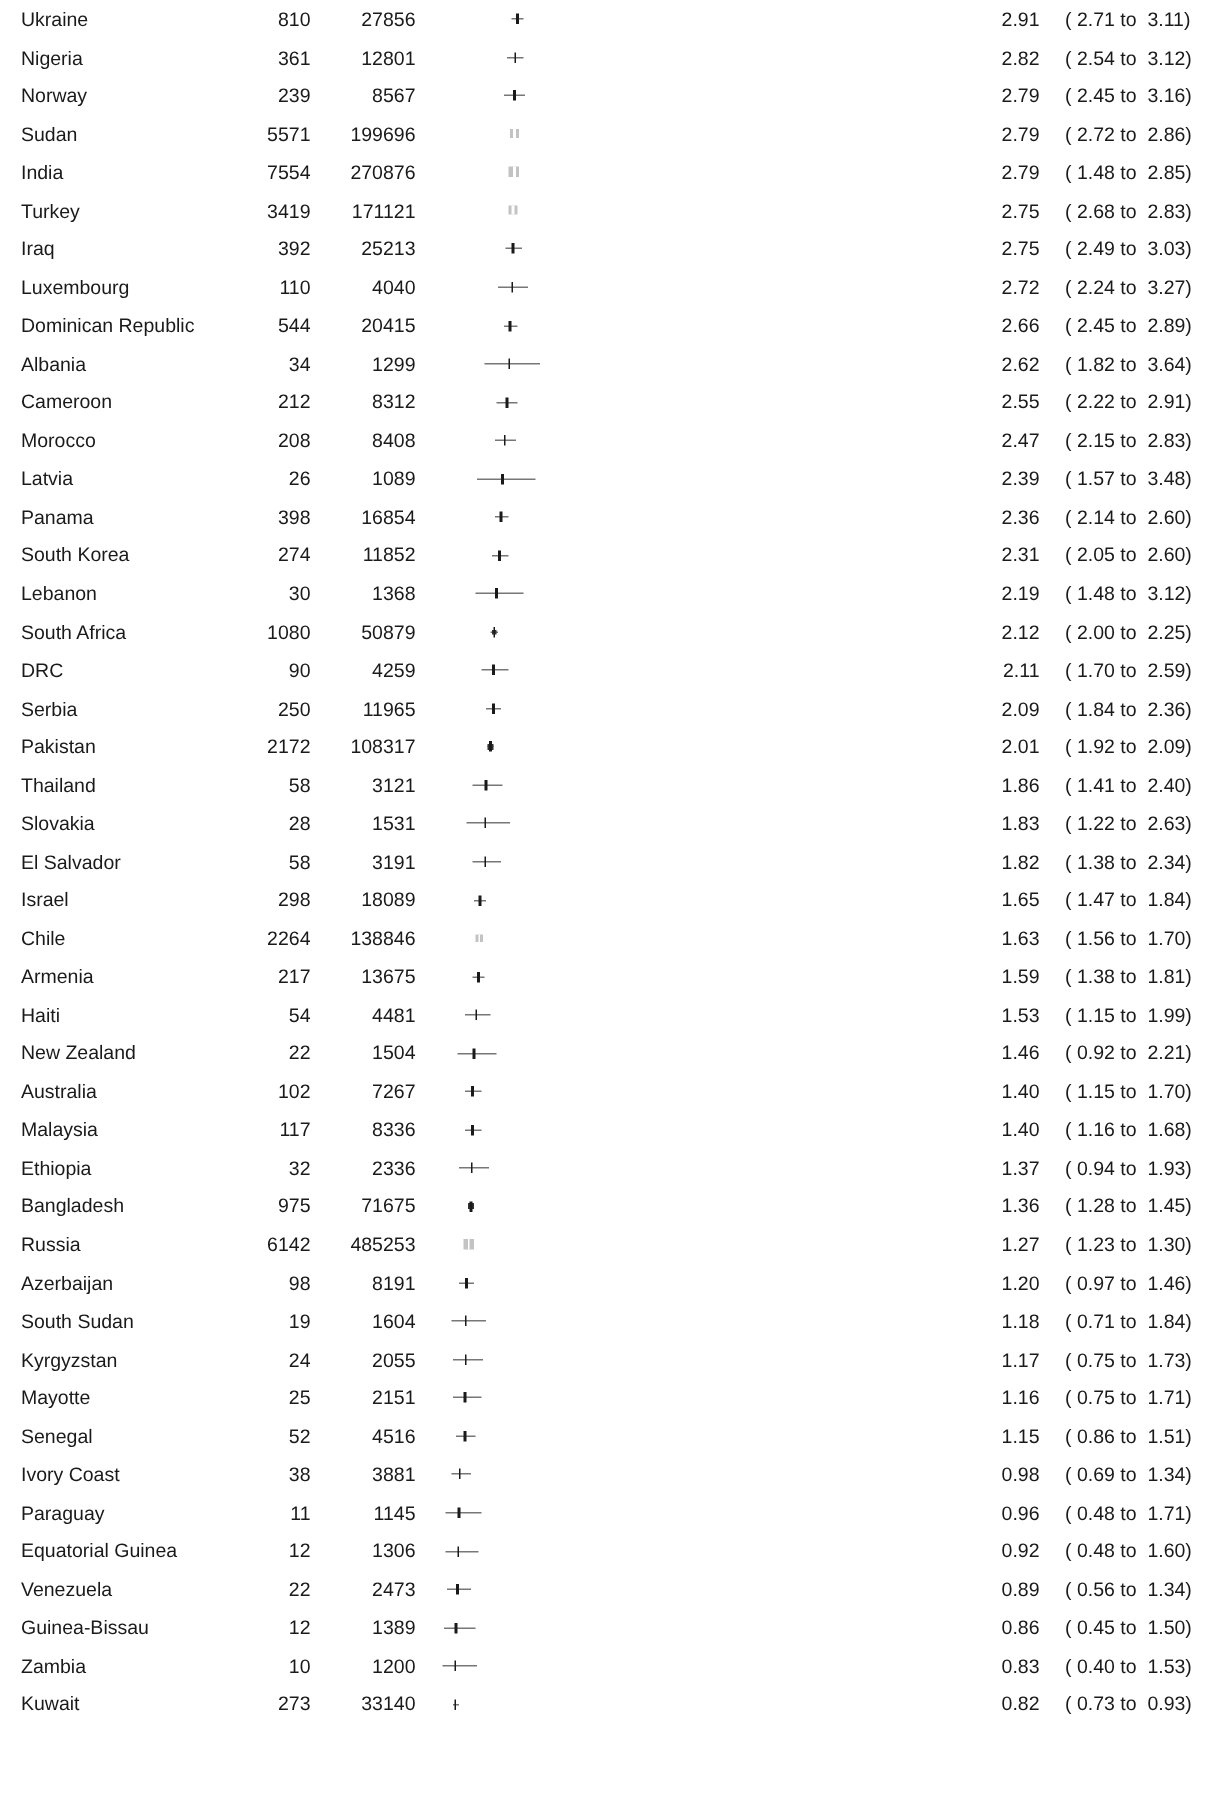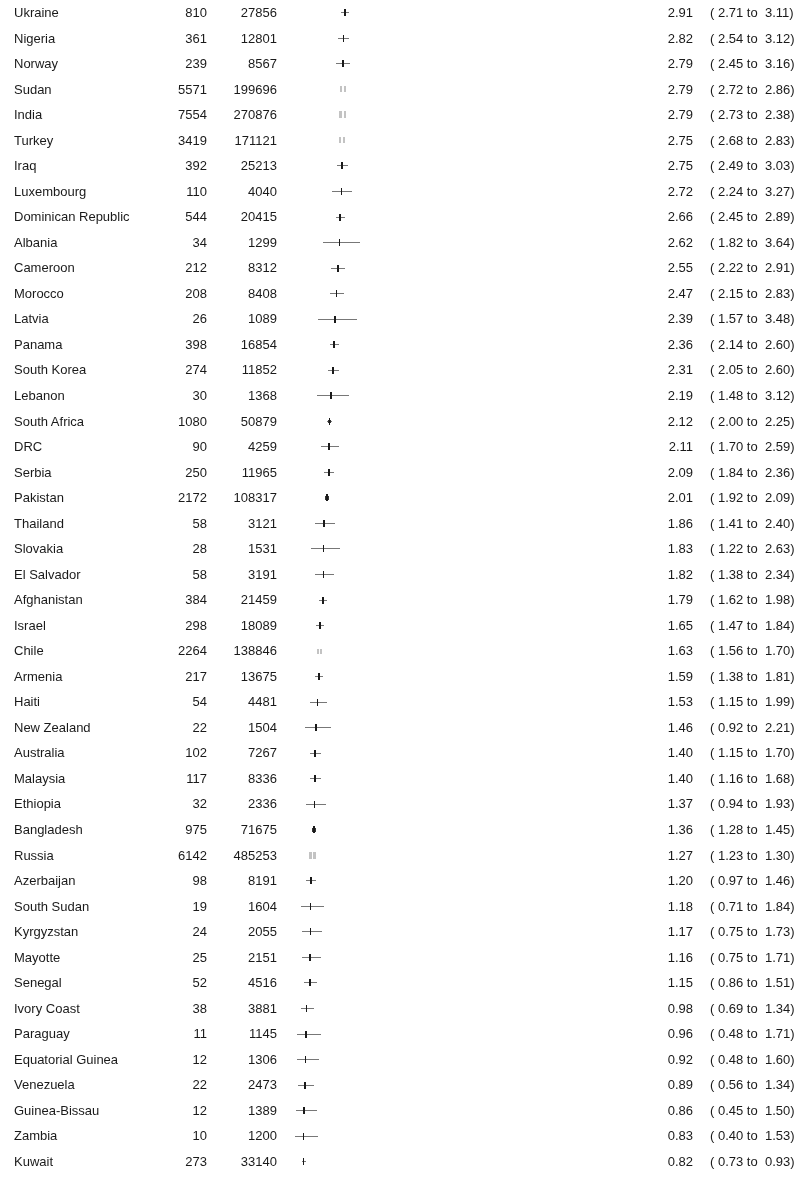--- a/index.html
+++ b/index.html
@@ -106,21 +106,21 @@
     <div class="row">
       <div class="cell c-name">India</div>
       <div class="cell c-events">7554</div>
       <div class="cell c-total">270876</div>
       <div class="cell c-plot">
         <div class="whisker" style="left: 64.6px; width: 2.4px; top: 12.3px;"></div>
         <div class="sq sq-large" style="width: 7px; height: 7px; left: 62.3px; top: 9.3px;"></div>
         <div class="tick tick-white" style="height: 7px; left: 65.05px; top: 9.3px;"></div>
       </div>
       <div class="cell c-est">2.79</div>
-      <div class="cell c-ci">( 2.73 to  2.38)</div>
+      <div class="cell c-ci">( 1.48 to  2.85)</div>
     </div>
     <div class="row">
       <div class="cell c-name">Turkey</div>
       <div class="cell c-events">3419</div>
       <div class="cell c-total">171121</div>
       <div class="cell c-plot">
         <div class="whisker" style="left: 63.6px; width: 3px; top: 12.3px;"></div>
         <div class="sq sq-large" style="width: 6px; height: 6px; left: 62px; top: 9.8px;"></div>
         <div class="tick tick-white" style="height: 6px; left: 64.25px; top: 9.8px;"></div>
       </div>
@@ -310,31 +310,20 @@
       <div class="cell c-events">58</div>
       <div class="cell c-total">3191</div>
       <div class="cell c-plot">
         <div class="whisker" style="left: 37.6px; width: 19.2px; top: 12.3px;"></div>
         <div class="tick" style="height: 7px; left: 45.65px; top: 9.3px;"></div>
       </div>
       <div class="cell c-est">1.82</div>
       <div class="cell c-ci">( 1.38 to  2.34)</div>
     </div>
     <div class="row">
-      <div class="cell c-name">Afghanistan</div>
-      <div class="cell c-events">384</div>
-      <div class="cell c-total">21459</div>
-      <div class="cell c-plot">
-        <div class="whisker" style="left: 42.4px; width: 7.2px; top: 12.3px;"></div>
-        <div class="tick" style="height: 7px; left: 45.05px; top: 9.3px;"></div>
-      </div>
-      <div class="cell c-est">1.79</div>
-      <div class="cell c-ci">( 1.62 to  1.98)</div>
-    </div>
-    <div class="row">
       <div class="cell c-name">Israel</div>
       <div class="cell c-events">298</div>
       <div class="cell c-total">18089</div>
       <div class="cell c-plot">
         <div class="whisker" style="left: 39.4px; width: 7.4px; top: 12.3px;"></div>
         <div class="tick" style="height: 7px; left: 42.25px; top: 9.3px;"></div>
       </div>
       <div class="cell c-est">1.65</div>
       <div class="cell c-ci">( 1.47 to  1.84)</div>
     </div>

